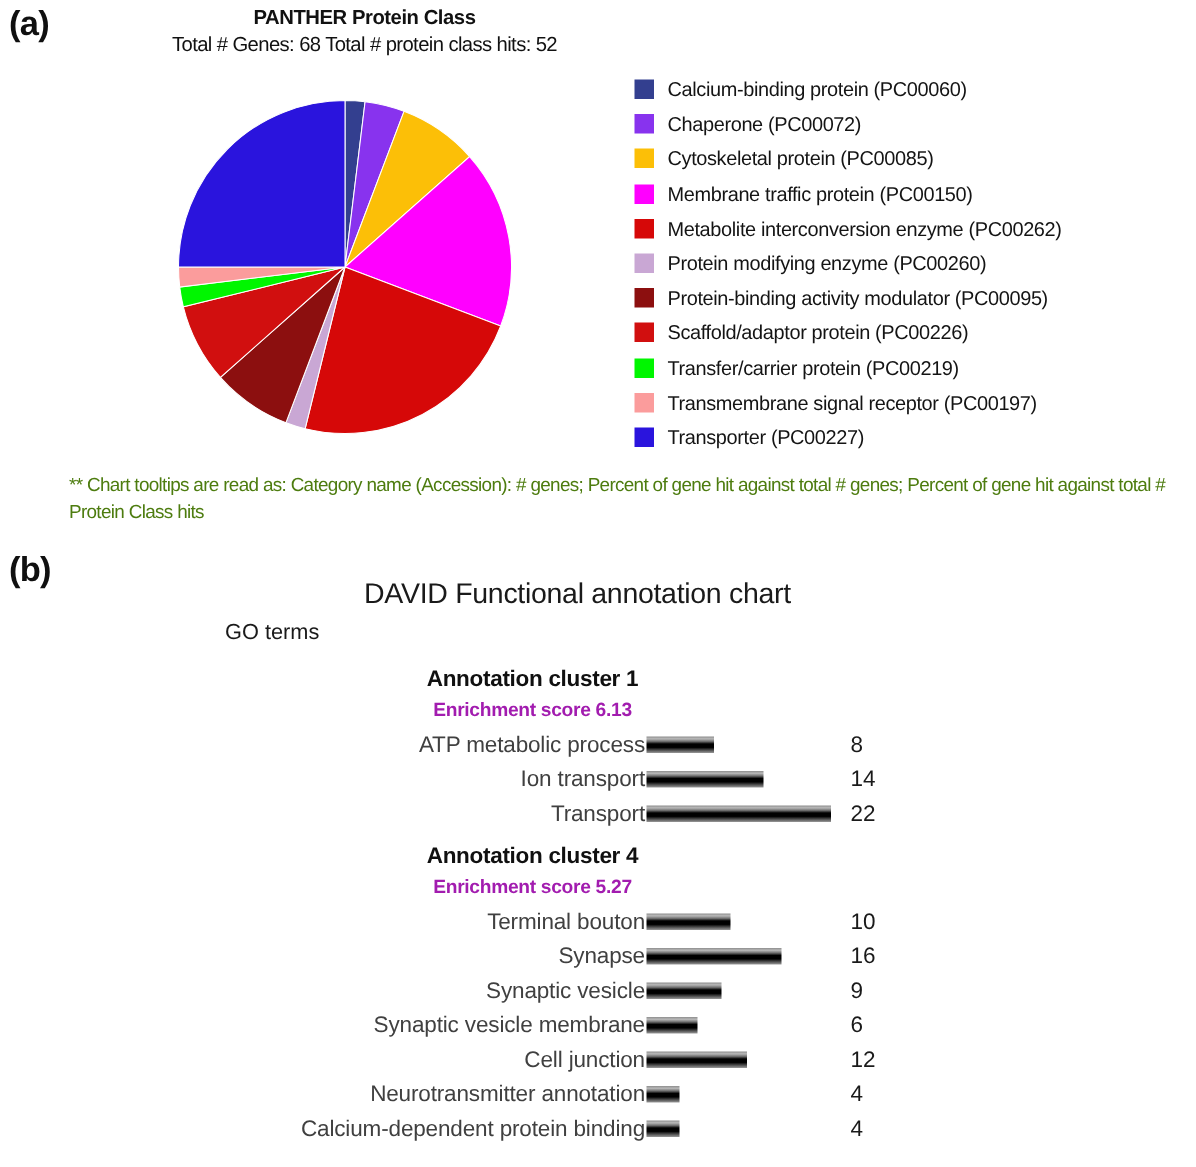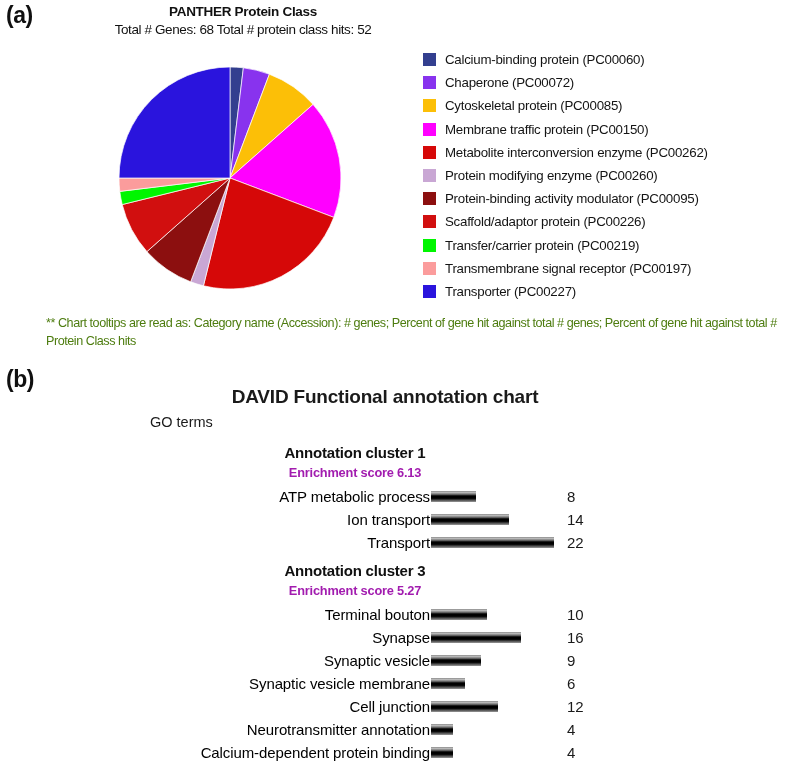--- a/index.html
+++ b/index.html
@@ -104,21 +104,20 @@
     width: 797px; height: 412px;
   }
   #david-title {
     position: absolute;
     left: 150px; top: 20px;
     width: 470px;
     text-align: center;
     font-size: 19px;
     letter-spacing: -0.2px;
     color: #1a1a1a;
-    font-weight: bold;
   }
   #david-subtitle {
     position: absolute;
     left: 150px; top: 48px;
     width: 470px;
     text-align: left;
     font-size: 14.5px;
     color: #1a1a1a;
   }
 
@@ -150,21 +149,21 @@
   .term-row {
     display: flex;
     align-items: center;
     height: 23px;
   }
   .term-label {
     width: 430px;
     text-align: right;
     font-size: 15px;
     letter-spacing: -0.1px;
-    color: #000000;
+    color: #404040;
     padding-right: 1px;
     white-space: nowrap;
   }
   .term-bar {
     height: 11px;
     flex: 0 0 auto;
     background: linear-gradient(to bottom,
                 #8d8d8d 0%, #b9b9b9 14%, #6e6e6e 30%,
                 #000000 45%, #000000 66%,
                 #4a4a4a 82%, #9a9a9a 100%);
@@ -300,21 +299,21 @@
         </div>
         <div class="term-row">
           <span class="term-label">Transport</span>
           <span class="term-bar" style="width: 123px;"></span>
           <span class="term-count" style="margin-left: 13px;">22</span>
         </div>
       </div>
   </div>
 
   <div class="cluster" id="cluster-2">
-    <div class="cluster-title">Annotation cluster 3</div>
+    <div class="cluster-title">Annotation cluster 4</div>
     <div class="cluster-score">Enrichment score 5.27</div>
     <div class="terms">
         <div class="term-row">
           <span class="term-label">Terminal bouton</span>
           <span class="term-bar" style="width: 56px;"></span>
           <span class="term-count" style="margin-left: 80px;">10</span>
         </div>
         <div class="term-row">
           <span class="term-label">Synapse</span>
           <span class="term-bar" style="width: 90px;"></span>

